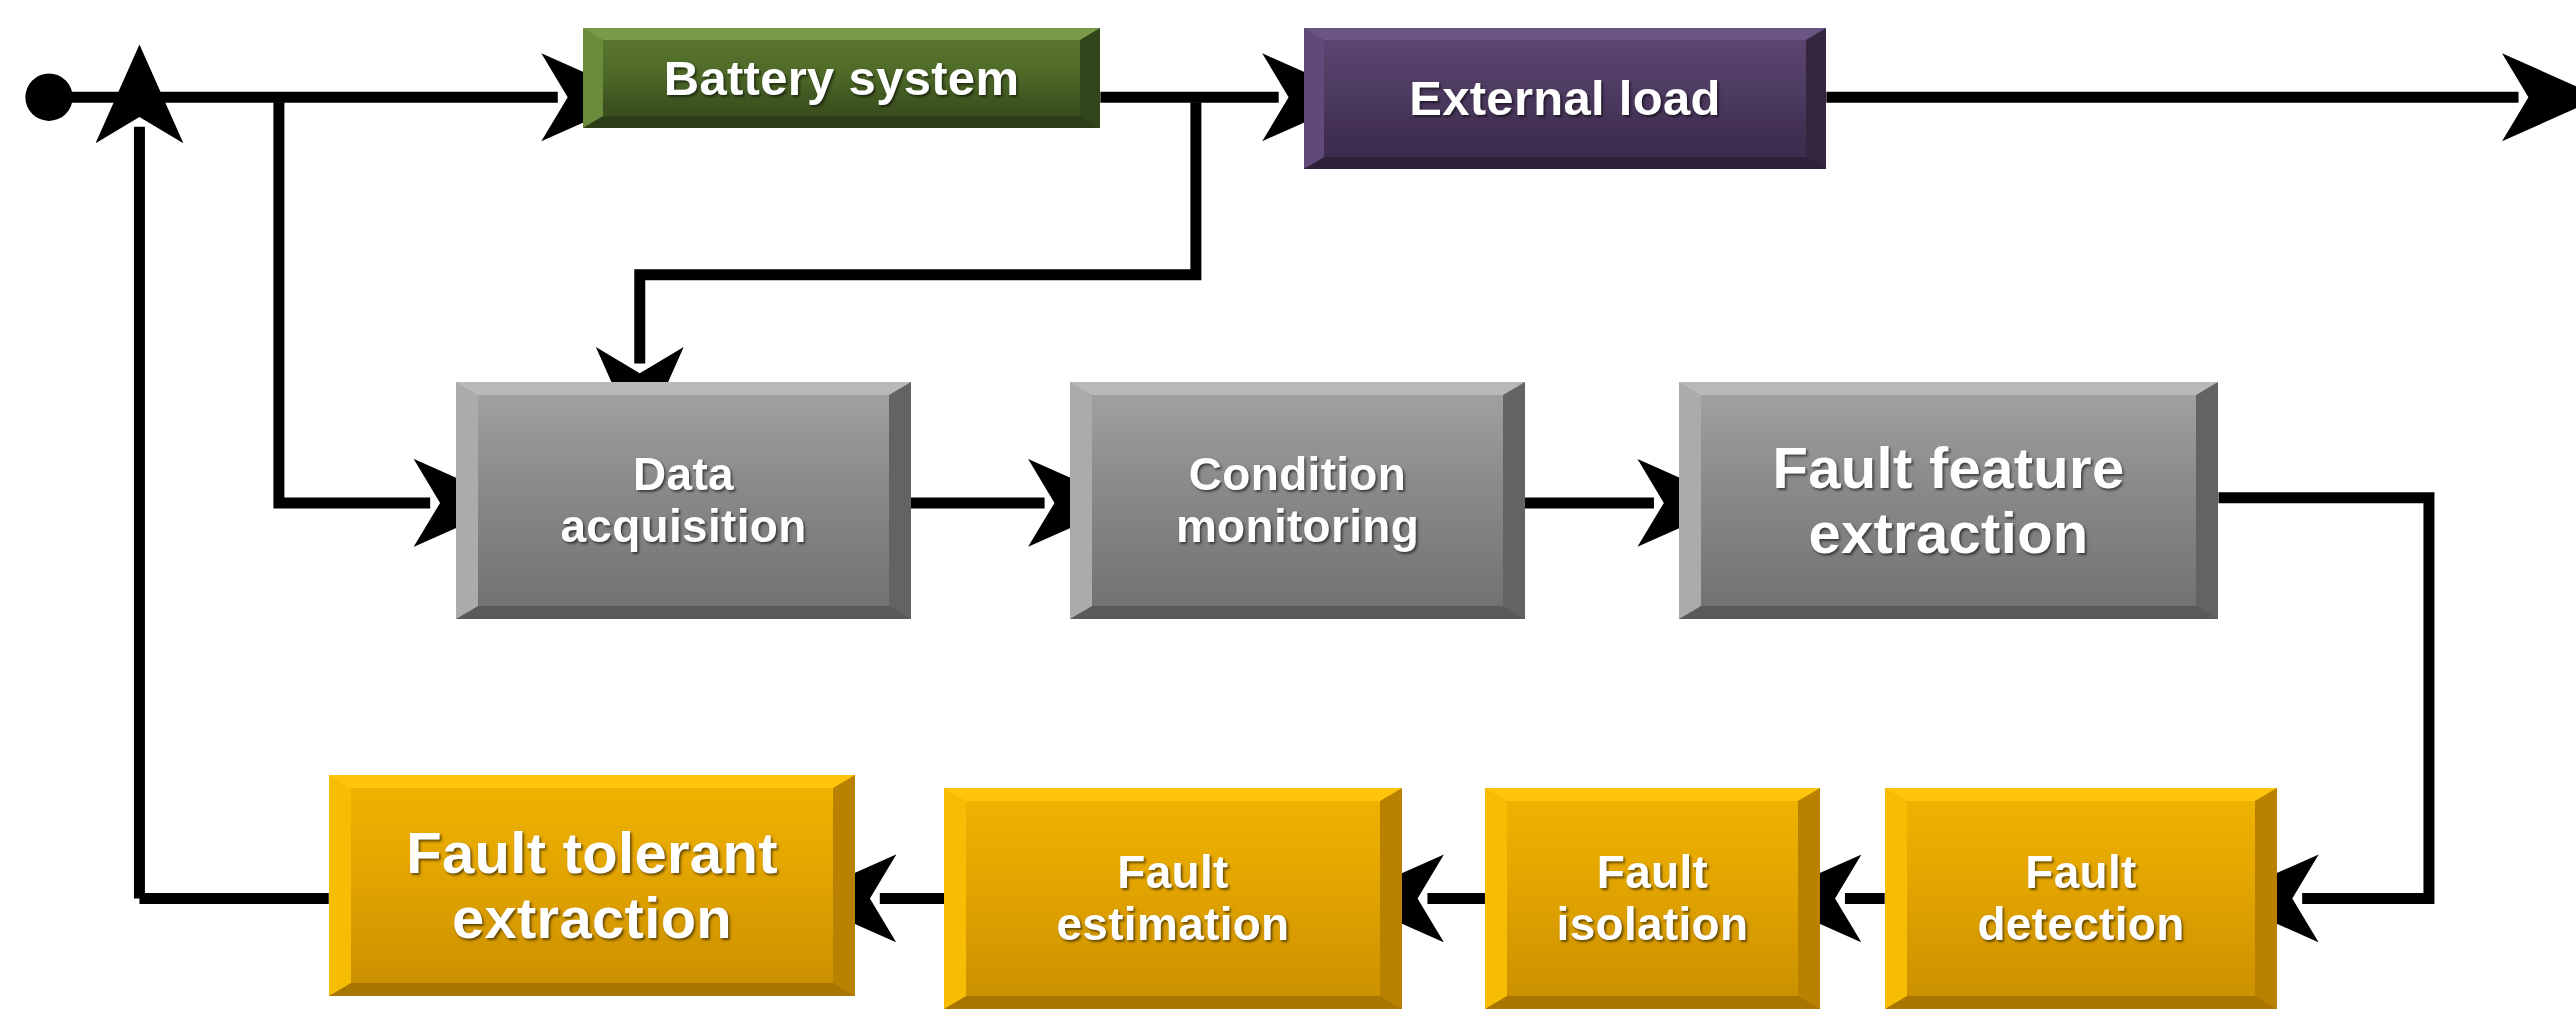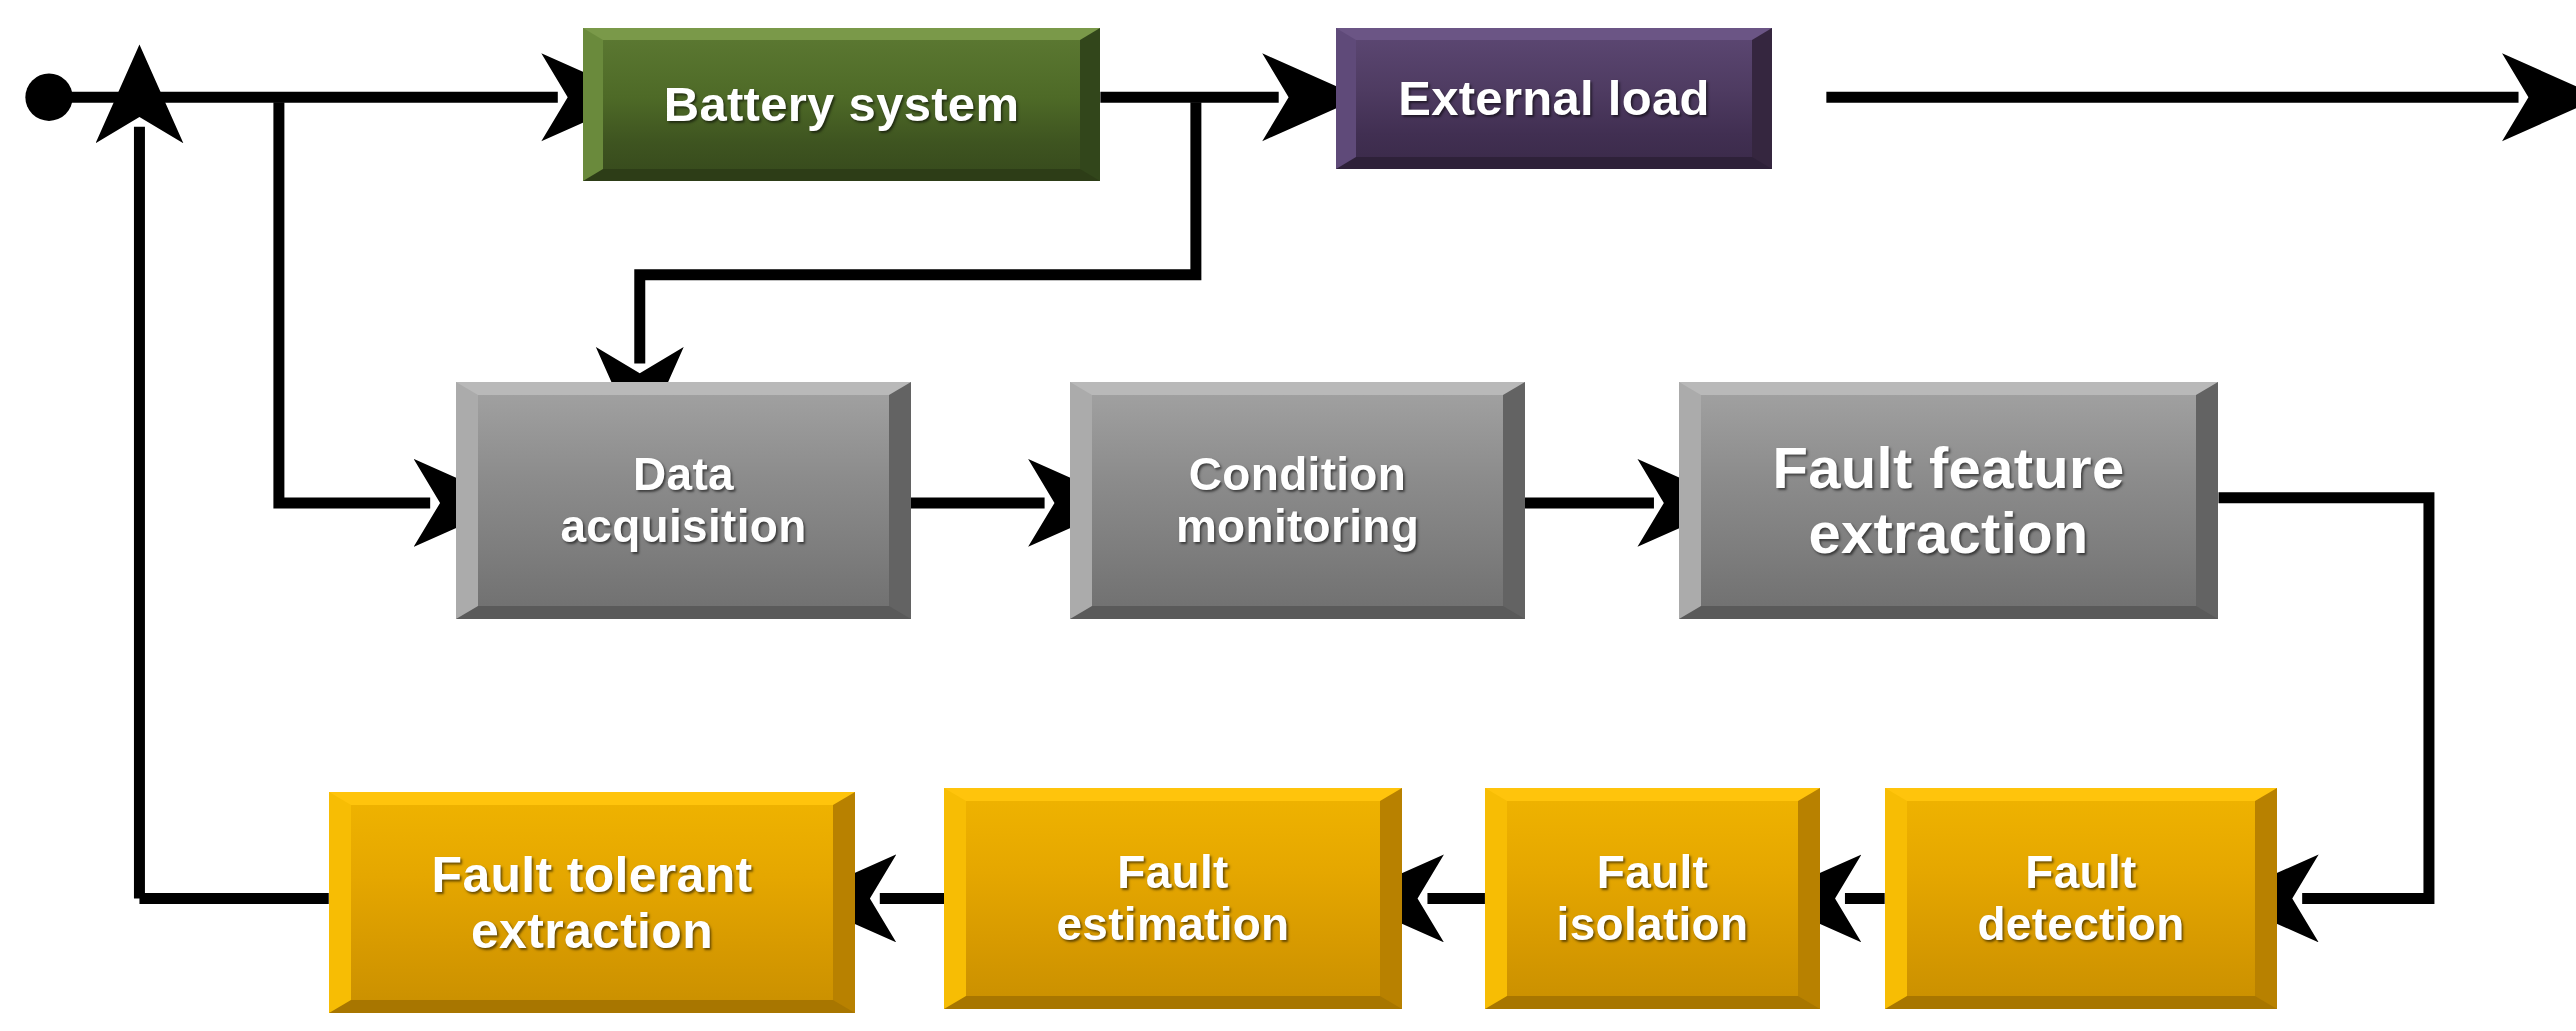--- a/index.html
+++ b/index.html
@@ -122,26 +122,26 @@
       <path d="M 1804 595 L 1957 595" marker-end="url(#arrowR)"></path>
 
       <path d="M 2625 589 L 2874 589 L 2874 1063 L 2724 1063" marker-end="url(#arrowR)"></path>
 
       <path d="M 2230 1063 L 2183 1063" marker-end="url(#arrowR)"></path>
       <path d="M 1757 1063 L 1689 1063" marker-end="url(#arrowR)"></path>
       <path d="M 1117 1063 L 1041 1063" marker-end="url(#arrowR)"></path>
     </g>
   </svg>
 
-  <div class="block blk-green" style="left:583px; top:28px; width:517px; height:153px; font-size:49px;">
+  <div class="block blk-green" style="left:583px; top:28px; width:517px; height:100px; font-size:49px;">
     <span class="bevel"></span>
     <span class="label">Battery system</span>
   </div>
 
-  <div class="block blk-purple" style="left:1336px; top:28px; width:436px; height:141px; font-size:49px;">
+  <div class="block blk-purple" style="left:1304px; top:28px; width:522px; height:141px; font-size:49px;">
     <span class="bevel"></span>
     <span class="label">External load</span>
   </div>
 
   <div class="block blk-gray" style="left:456px; top:382px; width:455px; height:237px; font-size:46px;">
     <span class="bevel"></span>
     <span class="label">Data
 acquisition</span>
   </div>
 
@@ -150,21 +150,21 @@
     <span class="label">Condition
 monitoring</span>
   </div>
 
   <div class="block blk-gray" style="left:1679px; top:382px; width:539px; height:237px; font-size:58px;">
     <span class="bevel"></span>
     <span class="label">Fault feature
 extraction</span>
   </div>
 
-  <div class="block blk-orange" style="left:329px; top:792px; width:526px; height:221px; font-size:50px;">
+  <div class="block blk-orange" style="left:329px; top:775px; width:526px; height:221px; font-size:58px;">
     <span class="bevel"></span>
     <span class="label">Fault tolerant
 extraction</span>
   </div>
 
   <div class="block blk-orange" style="left:944px; top:788px; width:458px; height:221px; font-size:46px;">
     <span class="bevel"></span>
     <span class="label">Fault
 estimation</span>
   </div>

